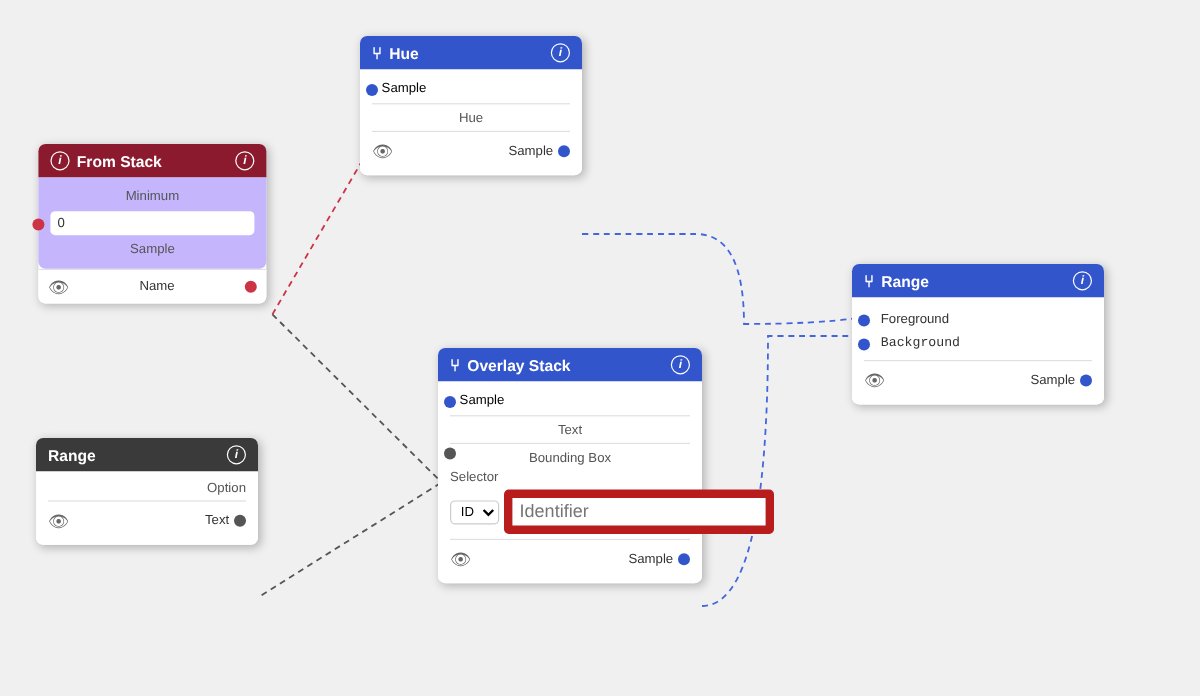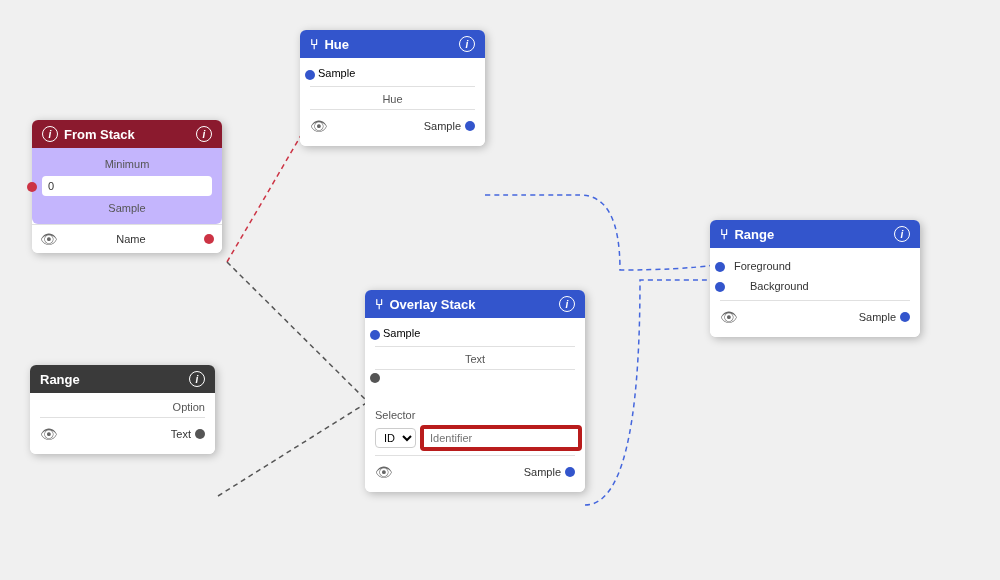--- a/index.html
+++ b/index.html
@@ -161,37 +161,36 @@
 
     .selector-row {
       display: flex;
       align-items: center;
       gap: 4px;
     }
 
     .selector-label {
       font-size: 11px;
       color: #555;
-      margin-top: 35px;
     }
 
     .select-mini {
       border: 1px solid #ccc;
       border-radius: 4px;
       padding: 2px 4px;
       font-size: 11px;
       background: white;
     }
 
     .input-mini {
       flex: 1;
-      border: 4px solid #b91c1c;
+      border: 7px solid #b91c1c;
       border-radius: 4px;
       padding: 3px 6px;
-      font-size: 11px;
+      font-size: 15px;
       color: #999;
     }
 
     
     .node-stack {
       left: 710px;
       top: 220px;
       width: 210px;
     }
 
@@ -327,20 +326,21 @@
     <div style="position:relative; margin-bottom:6px;">
       <span class="port port-left port-blue" style="top:4px;"></span>
       <span style="margin-left:8px; font-size:11px;">Sample</span>
     </div>
     <hr class="section-divider">
     <div class="node-field-label">Text</div>
     <div style="position:relative; margin: 4px 0;">
       <span class="port port-left port-dark" style="top:4px; background:#555;"></span>
     </div>
     <hr class="section-divider">
+    <div class="node-field-label">Bounding Box</div>
     <div class="selector-row" style="margin: 4px 0;">
       <span class="selector-label">Selector</span>
     </div>
     <div class="selector-row">
       <select class="select-mini">
         <option>ID</option>
       </select>
       <input class="input-mini" type="text" placeholder="Identifier" style="">
     </div>
     <hr class="section-divider">
@@ -362,21 +362,21 @@
     </div>
     <span class="info-icon">i</span>
   </div>
   <div class="node-body" style="background:#fff; border-radius: 0 0 6px 6px; padding: 8px 10px;">
     <div class="stack-port-row" style="position:relative; padding:4px 6px;">
       <span class="port port-left port-blue" style="top:6px;"></span>
       <span style="margin-left:8px;text-align:right;">Foreground</span>
     </div>
     <div class="stack-port-row" style="position:relative; padding:4px 6px;">
       <span class="port port-left port-blue" style="top:6px;"></span>
-      <span style="margin-left:24px;">Background</span>
+      <span style="margin-left:8px;font-family:Liberation Mono, monospace;">Background</span>
     </div>
     <hr class="section-divider">
     <div class="node-footer" style="padding: 4px 0; border:none; background:transparent;">
       <span class="eye-icon">👁</span>
       <div style="display:flex; align-items:center; gap:4px;">
         <span class="port-label">Sample</span>
         <span class="port" style="position:relative; width:10px; height:10px; background:#3355cc; border-radius:50%; display:inline-block;"></span>
       </div>
     </div>
   </div>

